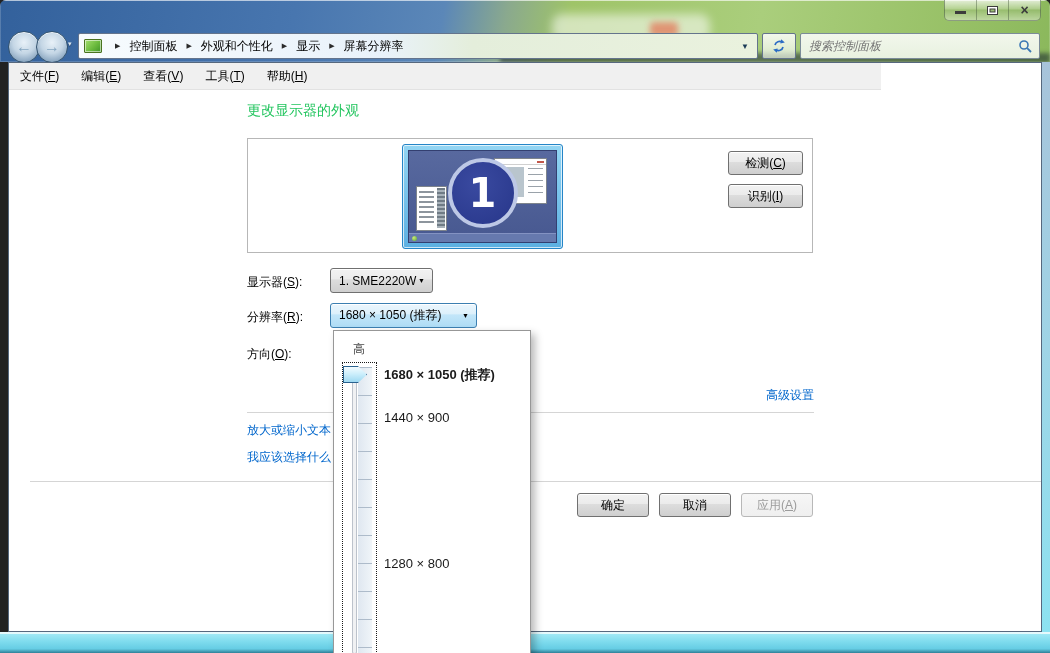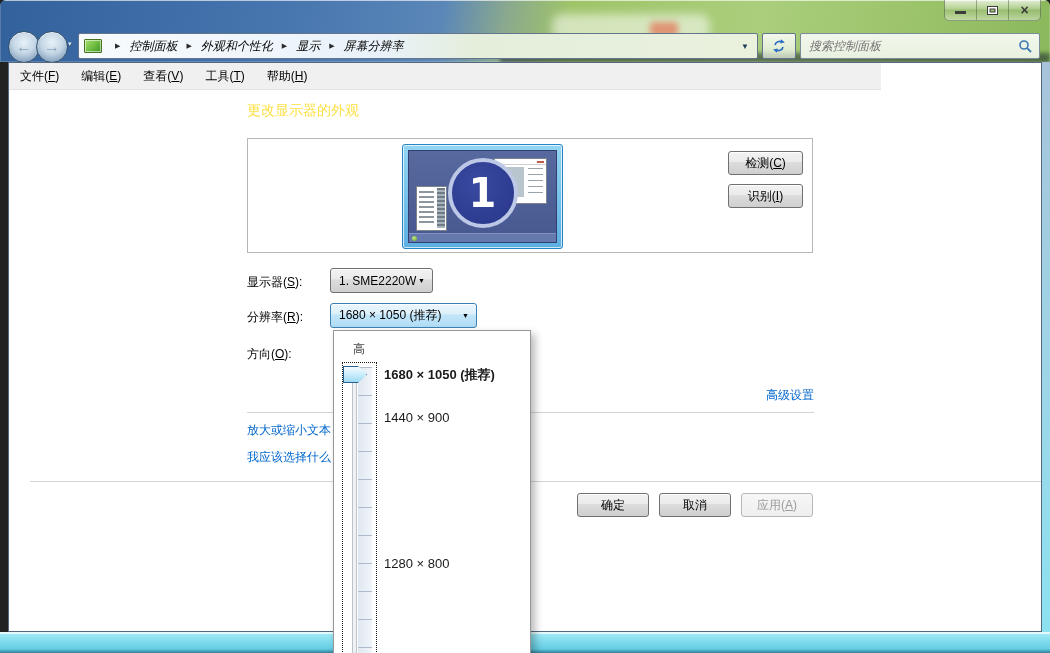--- a/index.html
+++ b/index.html
@@ -37,39 +37,39 @@
     background:radial-gradient(circle at 50% 35%,#e8f1f8 0%,#c4d6e5 45%,#90abc4 75%,#6e8fae 100%);
     border:1px solid #33536f;box-shadow:inset 0 1px 0 rgba(255,255,255,.8);
     display:flex;align-items:center;justify-content:center;color:#86a6c0;font-size:16px;font-weight:bold;}
   .nav-chevron{position:absolute;left:68px;top:40px;font-size:7px;color:#dce8f2;text-shadow:0 1px 1px rgba(0,0,0,.4);}
   .addressbar{position:absolute;left:78px;top:33px;width:680px;height:26px;box-sizing:border-box;
     background:linear-gradient(90deg,#f7fbfe 0%,#e9f2fa 45%,#e4eedb 58%,#eaf2de 100%);
     border:1px solid #64748c;border-radius:2px;display:flex;align-items:center;font-size:12px;color:#000;}
   .addr-icon{width:16px;height:12px;margin:0 6px 0 5px;border:1px solid #49721f;border-radius:1px;
     background:linear-gradient(135deg,#a6e070 0%,#6cbb3e 55%,#3f9427 100%);box-shadow:inset 0 0 0 1px rgba(255,255,255,.55);}
   .crumb-sep{font-size:7px;color:#2b2b2b;margin:0 7px;}
-  .crumb{padding:2px 2px;cursor:default;font-style:italic;}
+  .crumb{padding:2px 2px;cursor:default;}
   .addr-dropdown{margin-left:auto;width:24px;height:24px;display:flex;align-items:center;justify-content:center;font-size:8px;color:#1c3b57;}
   .refresh-btn{position:absolute;left:762px;top:33px;width:34px;height:26px;box-sizing:border-box;
     background:linear-gradient(180deg,rgba(255,255,255,.85),rgba(235,243,228,.7));
     border:1px solid #64748c;border-radius:2px;display:flex;align-items:center;justify-content:center;}
   .searchbox{position:absolute;left:800px;top:33px;width:240px;height:26px;box-sizing:border-box;
     background:linear-gradient(180deg,#f2f7ec,#e8f1df);border:1px solid #7b8b98;border-radius:2px;
     display:flex;align-items:center;}
   .searchbox input{flex:1;border:none;outline:none;background:transparent;font-style:italic;
     font-size:12px;color:#8a8a8a;padding:0 4px 0 8px;font-family:inherit;}
   .search-icon{margin-right:6px;display:flex;}
   
   .client{position:absolute;left:8px;top:62px;width:1034px;height:570px;box-sizing:border-box;
     background:#fff;border:1px solid #56687e;}
   .menubar{position:absolute;left:9px;top:63px;width:872px;height:26px;background:#f0f0f0;
     border-bottom:1px solid #e2e2e2;display:flex;align-items:center;font-size:12px;color:#000;}
   .menu-item{padding:0 11px;height:100%;display:flex;align-items:center;}
   
-  .page-title{position:absolute;left:247px;top:102px;font-size:14px;color:#fde047;}
+  .page-title{position:absolute;left:247px;top:102px;font-size:14px;color:#22c55e;}
   .preview-box{position:absolute;left:247px;top:138px;width:566px;height:115px;box-sizing:border-box;
     border:1px solid #b7b7b7;background:#fff;}
   .monitor{position:absolute;left:402px;top:144px;width:161px;height:105px;box-sizing:border-box;
     border:1px solid #2585c7;border-radius:3px;
     background:linear-gradient(180deg,#93d5f3,#5cb0e2);box-shadow:inset 0 0 0 1px rgba(255,255,255,.7);}
   .mon-screen{position:absolute;left:5px;top:5px;right:5px;bottom:5px;
     background:linear-gradient(180deg,#58699f,#475890);border:1px solid #333f70;}
   .mon-taskbar{position:absolute;left:0;right:0;bottom:0;height:8px;background:#6679ae;border-top:1px solid #8392c2;}
   .mon-orb{position:absolute;left:3px;bottom:1.5px;width:5px;height:5px;border-radius:50%;
     background:radial-gradient(circle at 35% 35%,#cfe97a,#4ea33a);}

